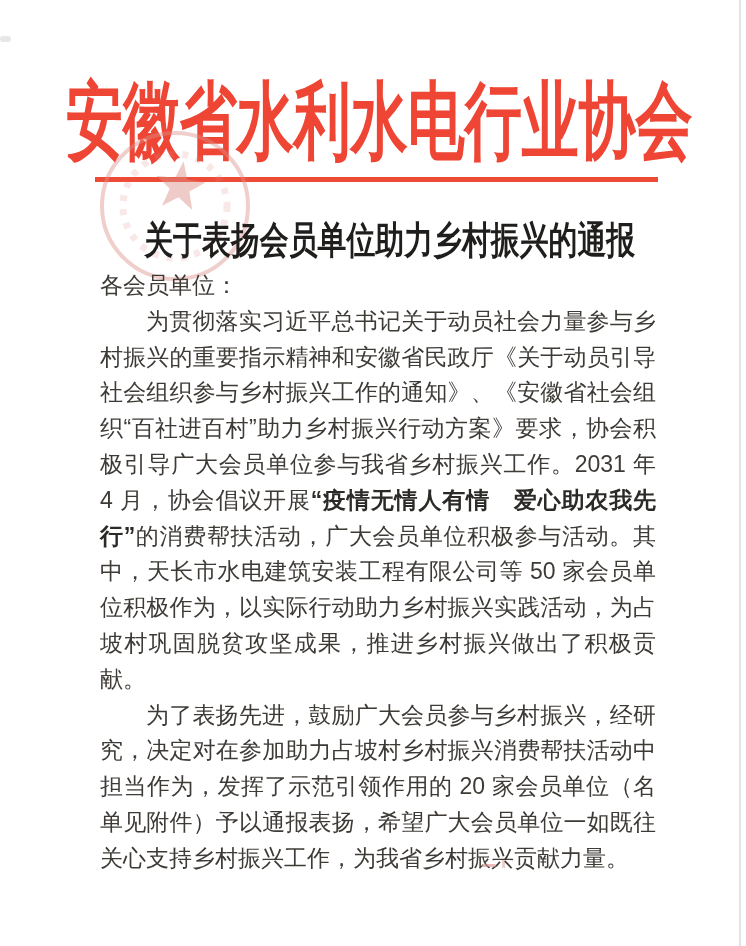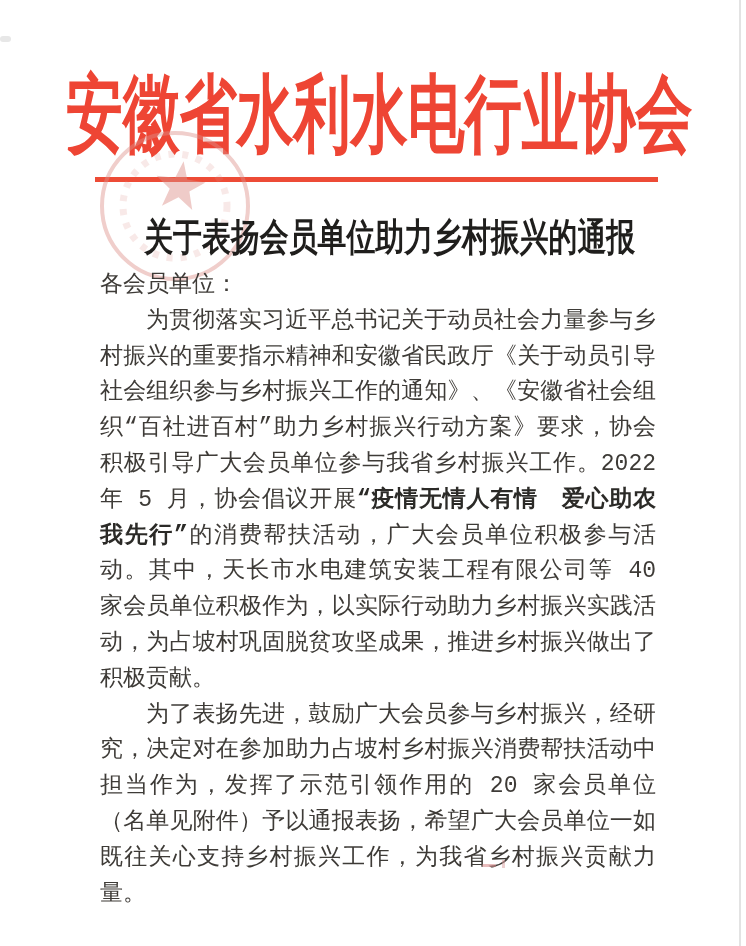--- a/index.html
+++ b/index.html
@@ -1,21 +1,21 @@
 <!DOCTYPE html>
 <html style="--header_red: #ee4534; --divider_red: #ed4b36; --seal_pink: #dc8f88; --title_black: #1f1e1c; --body_text: #3e3b37;"><head>
 <meta charset="utf-8">
 <style>
   html,body{margin:0;padding:0;background:#ffffff;}
   .page{
     position:relative;
     width:746px;height:946px;
     background:#ffffff;
     overflow:hidden;
-    font-family:Liberation Mono, monospace;
+    font-family:Liberation Sans, sans-serif;
   }
   
   .org-title{
     position:absolute;
     top:89px;left:0;width:746px;
     padding-left:14px;
     box-sizing:border-box;
     text-align:center;
     font-size:64px;
     line-height:64px;
@@ -126,21 +126,21 @@
     <g transform="rotate(8 85 61)">
       <path d="M85 35 L91.1 52.6 L109.7 53 L94.9 64.2 L100.3 82 L85 71.4 L69.7 82 L75.1 64.2 L60.3 53 L78.9 52.6 Z" fill="var(--seal_pink,#dc8f88)" opacity="0.85"></path>
     </g>
   </svg>
 
   <div class="doc-title">关于表扬会员单位助力乡村振兴的通报</div>
 
   <div class="doc-body">
     <p class="salutation">各会员单位：</p>
     <div>
-        <p class="body-para"><span>为贯彻落实习近平总书记关于动员社会力量参与乡村振兴的重要指示精神和安徽省民政厅《关于动员引导社会组织参与乡村振兴工作的通知》、《安徽省社会组织“百社进百村”助力乡村振兴行动方案》要求，协会积极引导广大会员单位参与我省乡村振兴工作。2022 年 5 月，协会倡议开展</span><span class="bold-seg">“疫情无情人有情　爱心助农我先行”</span><span>的消费帮扶活动，广大会员单位积极参与活动。其中，天长市水电建筑安装工程有限公司等 40 家会员单位积极作为，以实际行动助力乡村振兴实践活动，为占坡村巩固脱贫攻坚成果，推进乡村振兴做出了积极贡献。</span></p>
+        <p class="body-para"><span>为贯彻落实习近平总书记关于动员社会力量参与乡村振兴的重要指示精神和安徽省民政厅《关于动员引导社会组织参与乡村振兴工作的通知》、《安徽省社会组织“百社进百村”助力乡村振兴行动方案》要求，协会积极引导广大会员单位参与我省乡村振兴工作。2031 年 4 月，协会倡议开展</span><span class="bold-seg">“疫情无情人有情　爱心助农我先行”</span><span>的消费帮扶活动，广大会员单位积极参与活动。其中，天长市水电建筑安装工程有限公司等 50 家会员单位积极作为，以实际行动助力乡村振兴实践活动，为占坡村巩固脱贫攻坚成果，推进乡村振兴做出了积极贡献。</span></p>
         <p class="body-para"><span>为了表扬先进，鼓励广大会员参与乡村振兴，经研究，决定对在参加助力占坡村乡村振兴消费帮扶活动中担当作为，发挥了示范引领作用的 20 家会员单位（名单见附件）予以通报表扬，希望广大会员单位一如既往关心支持乡村振兴工作，为我省乡村振兴贡献力量。</span></p>
       </div>
   </div>
 
   <div class="scan-edge"></div>
   <div class="bleed-mark"></div>
   <div class="bleed-mark2"></div>
   <div class="edge-smudge"></div>
 
 </div>

